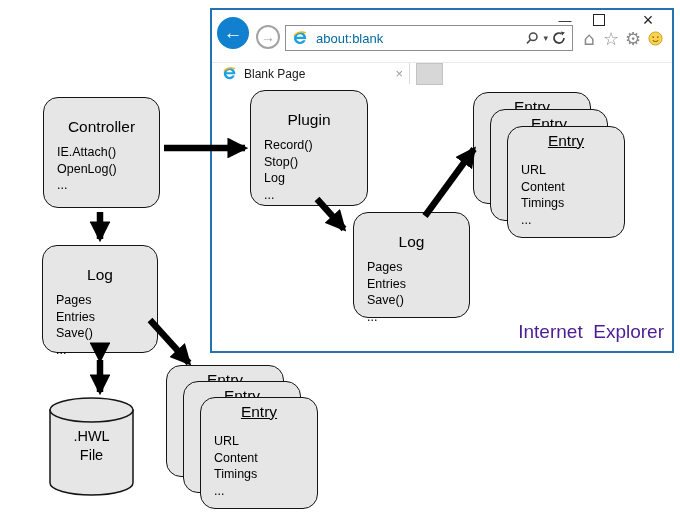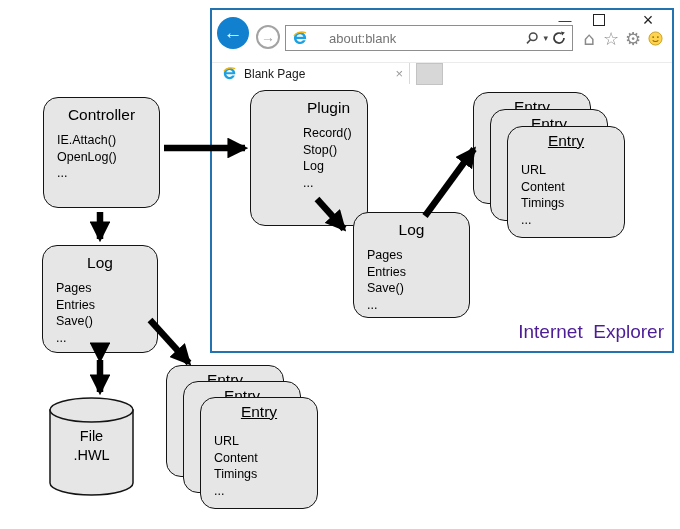--- a/index.html
+++ b/index.html
@@ -19,49 +19,49 @@
 
   .navbar{position:relative;height:32px;background:#fff;}
   .back-btn{position:absolute;left:5px;top:-13px;width:32px;height:32px;border-radius:50%;
             background:#1080cf;display:flex;align-items:center;justify-content:center;
             color:#fff;font-size:19px;font-weight:bold;z-index:2;}
   .fwd-btn{position:absolute;left:44px;top:-5px;width:20px;height:20px;border-radius:50%;
            border:2px solid #a3a3a3;display:flex;align-items:center;justify-content:center;
            color:#a3a3a3;font-size:14px;}
   .addressbar{position:absolute;left:73px;top:-5px;width:278px;height:24px;background:#fff;
               border:1px solid #8e8e8e;display:flex;align-items:center;padding:0 4px;}
-  .addr-text{flex:1;font-size:13px;margin-left:19px;color:#737373;white-space:nowrap;overflow:hidden;}
+  .addr-text{flex:1;font-size:13px;margin-left:6px;color:#0369a1;white-space:nowrap;overflow:hidden;}
   .addr-icon{display:flex;align-items:center;margin:0 2px;}
   .caret{font-size:9px;color:#4a4a4a;margin:0 2px;font-family:"DejaVu Sans",sans-serif;}
   .nav-icons{position:absolute;right:6px;top:-3px;display:flex;}
   .nav-ico{width:22px;height:22px;display:flex;align-items:center;justify-content:center;
            font-size:18px;color:#8a8a8a;font-family:"DejaVu Sans",sans-serif;}
 
   .tabbar{position:relative;height:21px;background:#fff;border-top:1px solid #ebebeb;
           display:flex;align-items:center;padding-left:4px;}
   .tab{width:194px;height:21px;display:flex;align-items:center;padding:0 6px;
        border-right:1px solid #d9d9d9;box-sizing:border-box;background:#fff;}
   .tab-title{font-size:12px;margin-left:7px;color:#1a1a1a;flex:1;white-space:nowrap;}
   .tab-close{color:#9a9a9a;font-size:13px;}
   .newtab-stub{width:25px;height:20px;background:#d7d7d7;border:1px solid #c3c3c3;margin-left:6px;}
 
   .ie-label{position:absolute;left:300px;top:311px;width:152px;text-align:right;
             font-size:19px;color:#4c1d95;white-space:pre;}
 
   
   .node{position:absolute;background:#e6e6e6;border:1.5px solid #141414;border-radius:15px;
         z-index:2;box-sizing:border-box;}
-  .node-title{text-align:center;font-size:15.5px;margin-top:8px;color:#000;}
+  .node-title{text-align:center;font-size:15.5px;margin-top:20px;color:#000;}
   .node-items{margin:8px 0 0 13px;font-size:12.5px;line-height:16.5px;color:#000;}
   .entry-node .node-title{margin-top:5px;text-decoration:underline;}
   .entry-node .node-items{margin-top:12px;}
 
   .n-controller{left:43px;top:97px;width:117px;height:111px;}
   .n-log-main{left:42px;top:245px;width:116px;height:108px;}
-  .n-plugin{left:250px;top:90px;width:118px;height:136px;padding-left:39px;}
+  .n-plugin{left:250px;top:90px;width:118px;height:116px;}
   .n-log-ie{left:353px;top:212px;width:117px;height:106px;}
 
   .e-ie-1{left:473px;top:92px;width:118px;height:112px;}
   .e-ie-2{left:490px;top:109px;width:118px;height:112px;}
   .e-ie-3{left:507px;top:126px;width:118px;height:112px;}
   .e-m-1{left:166px;top:365px;width:118px;height:112px;}
   .e-m-2{left:183px;top:381px;width:118px;height:112px;}
   .e-m-3{left:200px;top:397px;width:118px;height:112px;}
 
   .cyl-label{position:absolute;left:50px;top:427px;width:83px;text-align:center;
@@ -210,22 +210,22 @@
     <div class="node-title">Entry</div>
     <div class="node-items">
       <div>URL</div>
       <div>Content</div>
       <div>Timings</div>
       <div>...</div>
     </div>
   </div>
 
   <div class="cyl-label">
+    <div>.HWL</div>
     <div>File</div>
-    <div>.HWL</div>
   </div>
 
   <svg class="overlay" width="680" height="529">
     <defs>
       <marker id="ah" viewBox="0 0 3.2 3.2" markerWidth="3.2" markerHeight="3.2" refX="2.7" refY="1.6" orient="auto">
         <path d="M0,0 L3.2,1.6 L0,3.2 Z" fill="#000"></path>
       </marker>
     </defs>
 
     <g>

